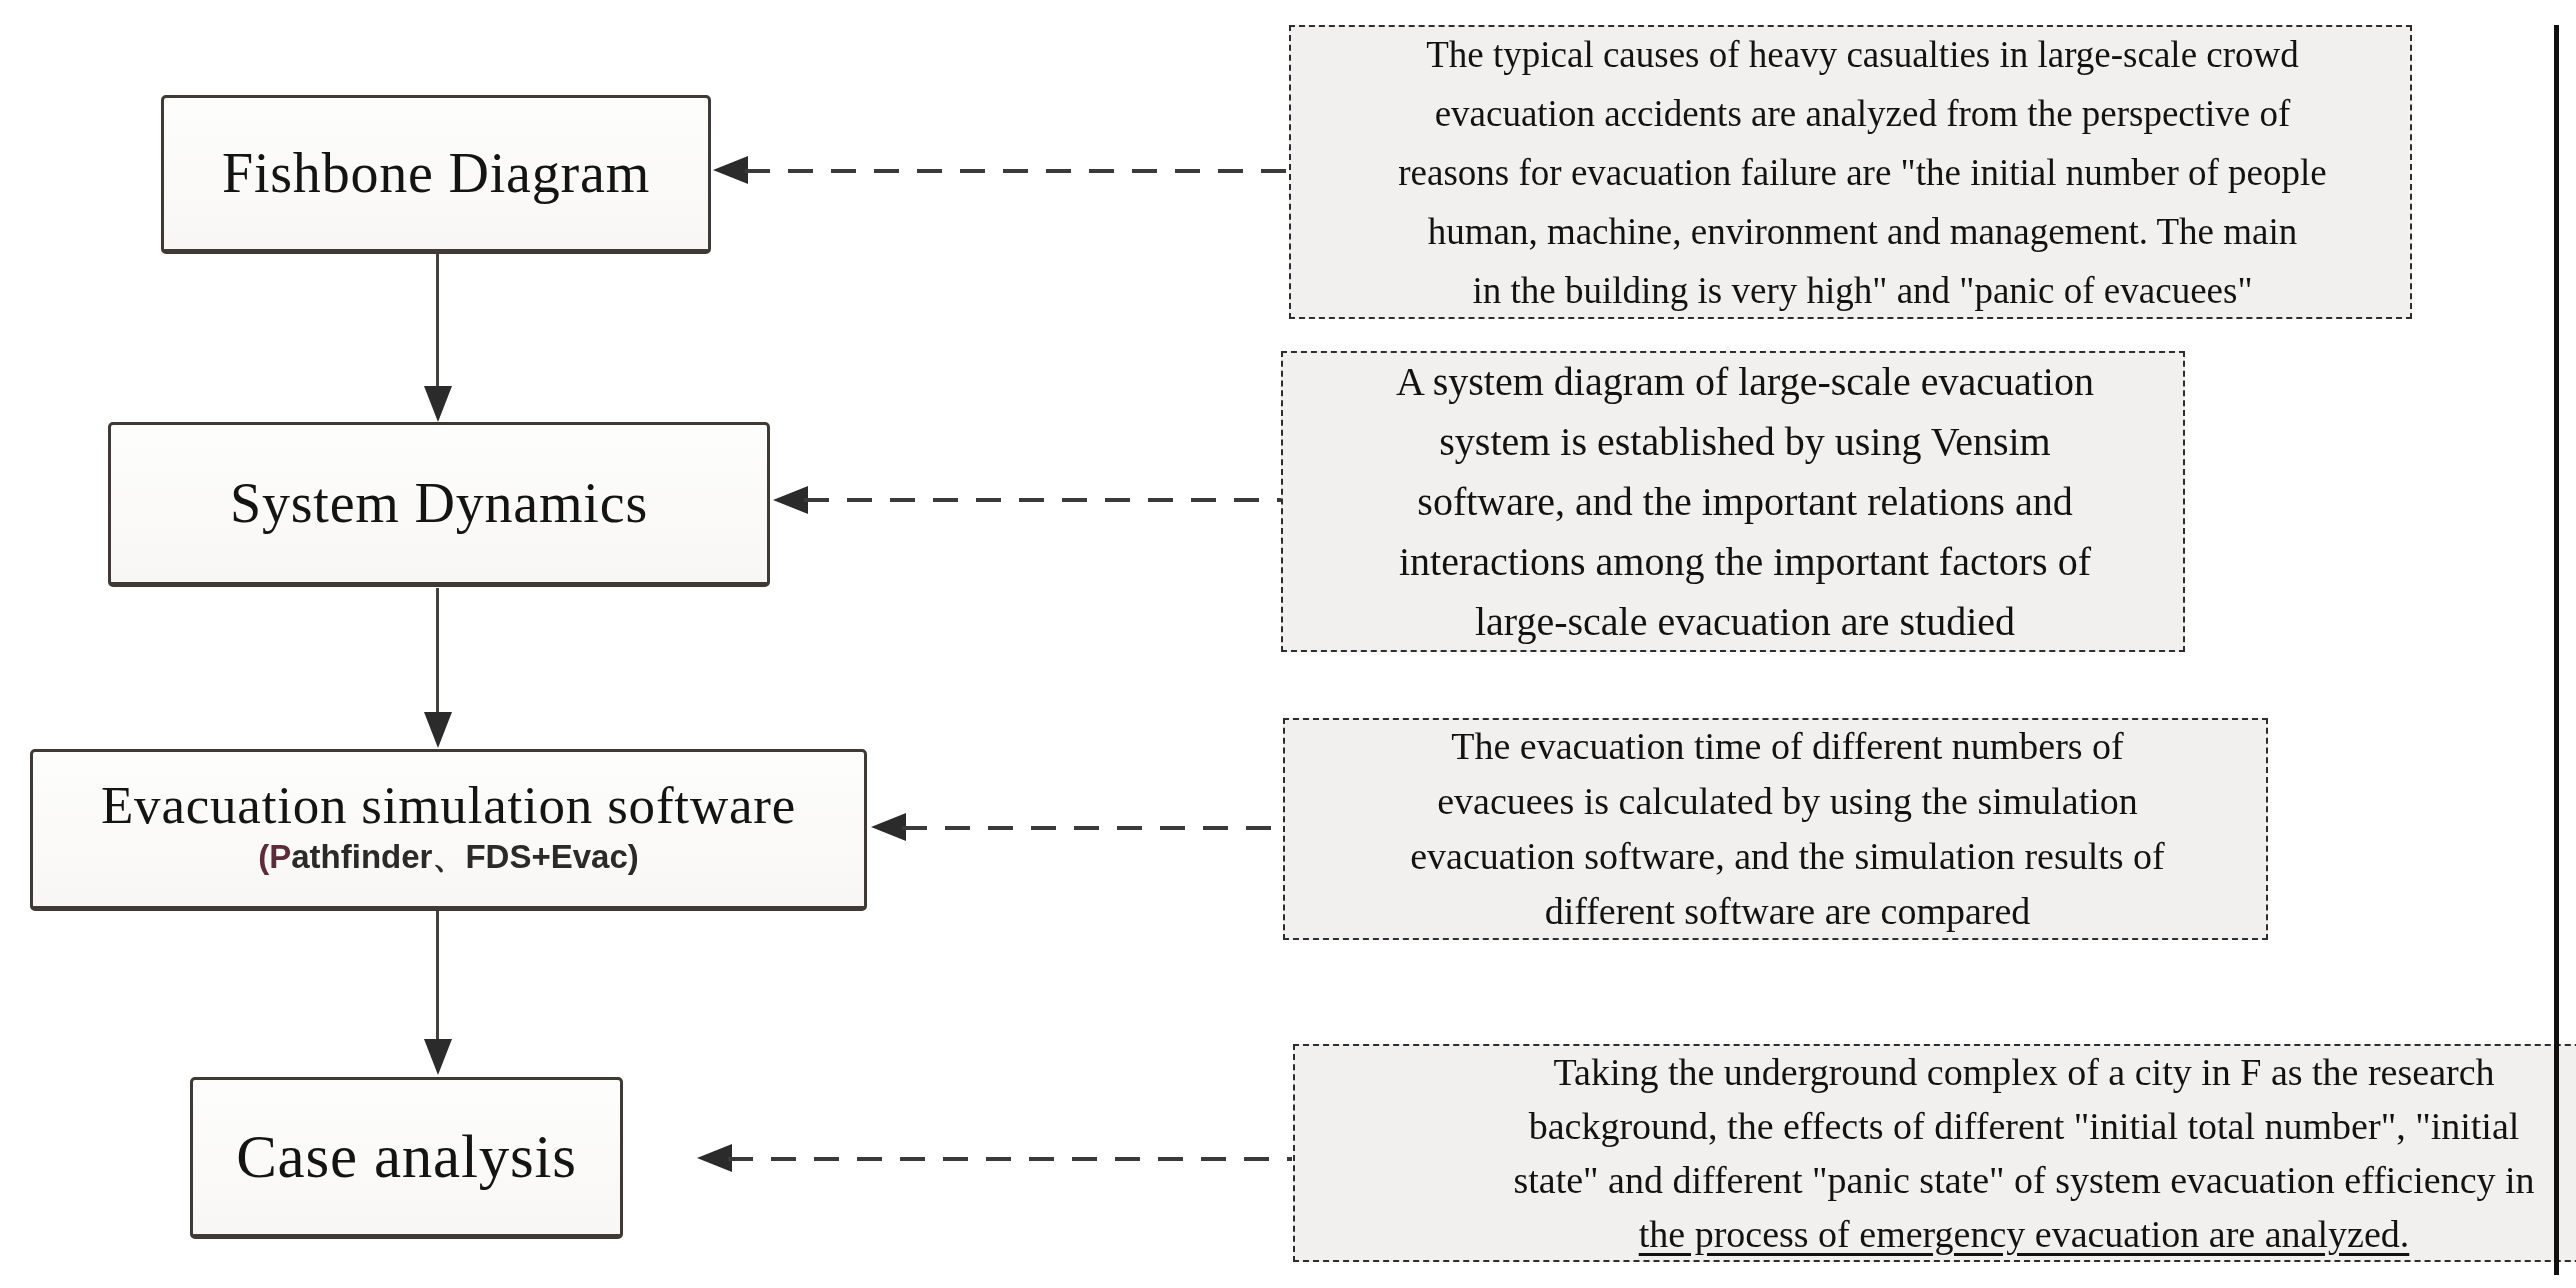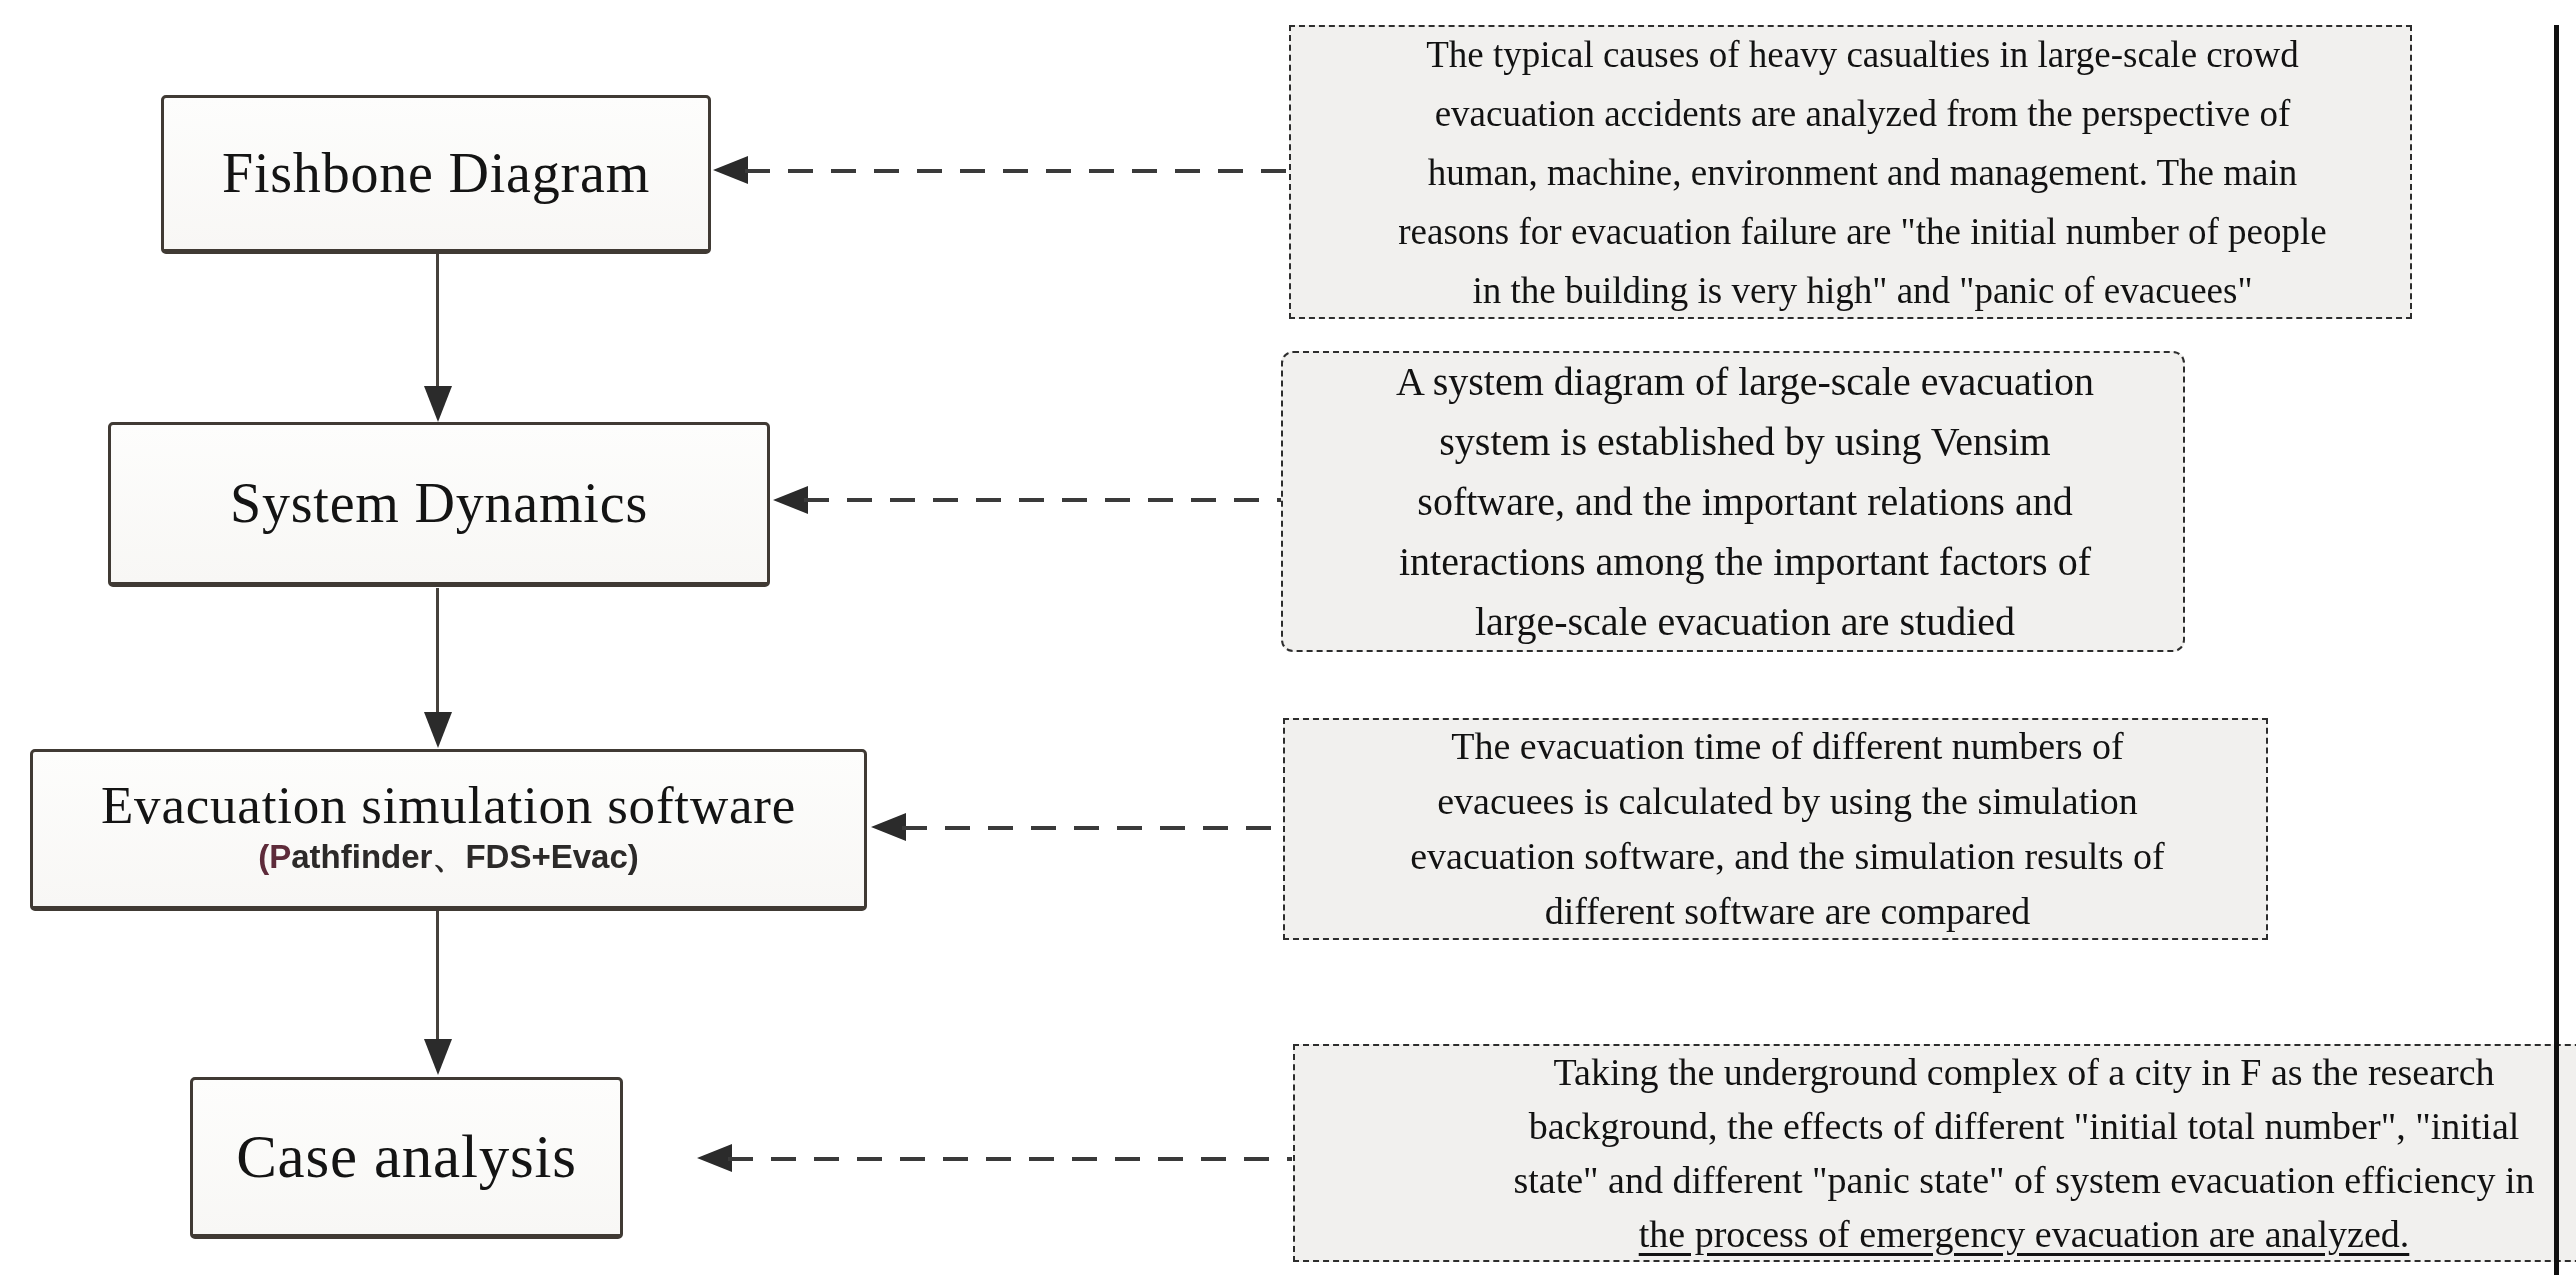--- a/index.html
+++ b/index.html
@@ -64,21 +64,21 @@
     flex-direction: column;
     align-items: center;
     justify-content: center;
     text-align: left;
     color: #121212;
     padding-left: 24px;
   }
   .panel .ln { white-space: nowrap; }
   .panel .u  { text-decoration: underline; text-underline-offset: 5.8px; }
   #panel1 { left: 1289px; top: 25px;   width: 1123px; height: 294px; font-size: 37px; line-height: 59px; }
-  #panel2 { left: 1281px; top: 351px;  width: 904px; height: 301px; font-size: 40px; line-height: 60px; border-radius: 12px; }
+  #panel2 { left: 1281px; top: 351px;  width: 904px; height: 301px; font-size: 40px; line-height: 60px; }
   #panel3 { left: 1283px; top: 718px;  width: 985px; height: 222px; font-size: 38px; line-height: 55px; }
   #panel4 { left: 1293px; top: 1044px; width: 1438px; height: 218px; font-size: 38px; line-height: 54px; }
 
   
   .vline {
     position: absolute;
     width: 2.5px;
     background: #46413c;
     left: 436px;
   }
@@ -165,22 +165,22 @@
   <div class="hhead" id="hhead2"></div>
   <div class="hdash" id="hdash2"></div>
   <div class="hhead" id="hhead3"></div>
   <div class="hdash" id="hdash3"></div>
   <div class="hhead" id="hhead4"></div>
   <div class="hdash" id="hdash4"></div>
 
   <div class="panel" id="panel1">
       <div class="ln">The typical causes of heavy casualties in large-scale crowd</div>
       <div class="ln">evacuation accidents are analyzed from the perspective of</div>
+      <div class="ln">reasons for evacuation failure are "the initial number of people</div>
       <div class="ln">human, machine, environment and management. The main</div>
-      <div class="ln">reasons for evacuation failure are "the initial number of people</div>
       <div class="ln">in the building is very high" and "panic of evacuees"</div>
     </div>
   <div class="panel" id="panel2">
       <div class="ln">A system diagram of large-scale evacuation</div>
       <div class="ln">system is established by using Vensim</div>
       <div class="ln">software, and the important relations and</div>
       <div class="ln">interactions among the important factors of</div>
       <div class="ln">large-scale evacuation are studied</div>
     </div>
   <div class="panel" id="panel3">

